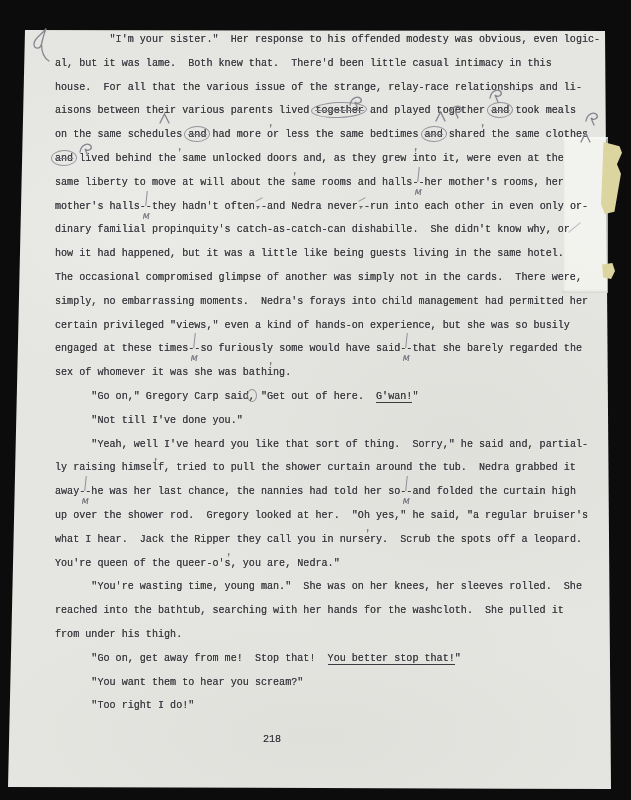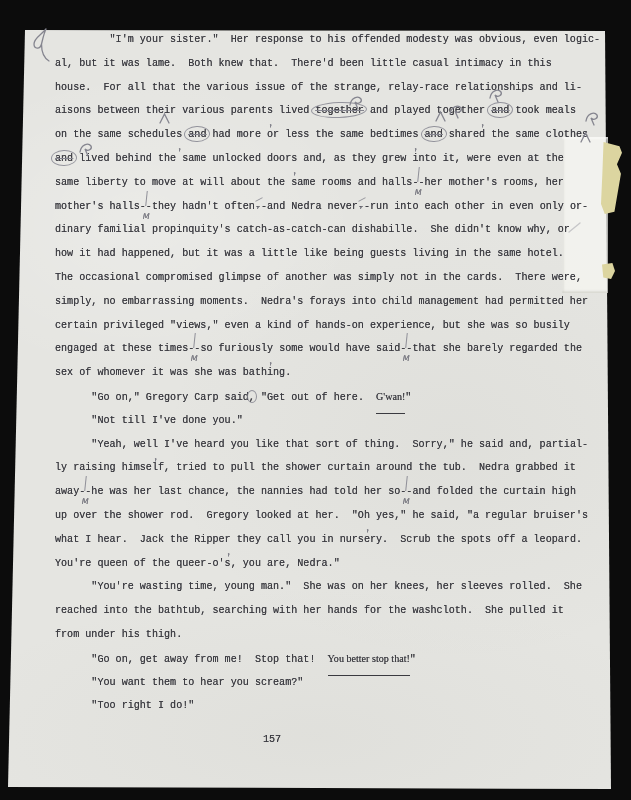--- a/index.html
+++ b/index.html
@@ -47,21 +47,21 @@
   .m-em::after{content:"M";position:absolute;left:0;right:0;top:10px;text-align:center;
     font-size:8px;color:var(--pencil);font-family:"DejaVu Sans",sans-serif;transform:skewX(-10deg);}
   .m-dc{position:relative;display:inline-block;}
   .m-dc::before{content:"";position:absolute;left:0;top:4px;width:8px;
     border-top:1.1px solid var(--pencil);transform:rotate(-28deg);opacity:.8;}
   .m-dc::after{content:"‚";position:absolute;left:1px;top:3px;color:var(--pencil);
     font-size:12px;line-height:1;font-family:"DejaVu Sans",sans-serif;}
   .m-cc{position:relative;}
   .m-cc::before{content:"";position:absolute;left:-2px;top:-2px;width:8px;height:11px;
     border:1px solid var(--pencil);border-radius:50%;opacity:.85;}
-  .m-u{border-bottom:1.2px solid var(--ink);padding-bottom:11px;font-family:Liberation Serif, serif;}
+  .m-u{border-bottom:1.2px solid var(--ink);padding-bottom:0px;}
   
   .annot{position:absolute;pointer-events:none;}
   .annot svg{display:block;overflow:visible;}
   .annot path{fill:none;stroke:var(--pencil);stroke-width:1.3;stroke-linecap:round;}
   .annot.tick path{opacity:.4;}
   
   .tape{
     position:absolute;left:562px;top:137px;width:46px;height:156px;
     background:rgba(250,250,245,.62);
     box-shadow:inset 0 2px 2px rgba(255,255,255,.55), inset 0 -2px 2px rgba(150,150,140,.22),
@@ -83,21 +83,21 @@
 
 <div class="scan">
   <div class="paper"></div>
 
   <div class="tape"></div>
   <div class="tape-fold"></div>
   <div class="tape-fold2"></div>
 
   <div class="text-block" id="text-block"><div class="line">         "I'm your sister."  Her response to his offended modesty was obvious, even logic-</div><div class="line">al, but it was lame.  Both knew that.  There'd been little casual intimacy in this</div><div class="line">house.  For all that the various issue of the strange, relay-race relationships and li-</div><div class="line">aisons between their various parents<span class="m-ins"></span> lived <span class="m-del">together</span> and played together<span class="m-ins"></span> <span class="m-del">and</span> took meals</div><div class="line">on the same schedules<span class="m-ins"></span> <span class="m-del">and</span> had more or less the same bedtimes<span class="m-ins"></span> <span class="m-del">and</span> shared the same clothes</div><div class="line"><span class="m-del">and</span> lived behind the same unlocked doors<span class="m-ins"></span> and, as they grew into it, were even at the</div><div class="line">same liberty to move at will about the same rooms and halls<span class="m-em">--</span>her mother's rooms, her</div><div class="line">mother's halls<span class="m-em">--</span>they hadn't often<span class="m-dc">--</span>and Nedra never<span class="m-dc">--</span>run into each other in even only or-</div><div class="line">dinary familial propinquity's catch-as-catch-can dishabille.  She didn't know why, or</div><div class="line">how it had happened, but it was a little like being guests living in the same hotel.</div><div class="line">The occasional compromised glimpse of another was simply not in the cards.  There were,</div><div class="line">simply, no embarrassing moments.  Nedra's forays into child management had permitted her</div><div class="line">certain privileged "views," even a kind of hands-on experience, but she was so busily</div><div class="line">engaged at these times<span class="m-em">--</span>so furiously<span class="m-ins"></span> some would have said<span class="m-em">--</span>that she barely regarded the</div><div class="line">sex of whomever it was she was bathing.</div><div class="line">      "Go on," Gregory Carp said<span class="m-cc">,</span> "Get out of here.  <span class="m-u">G'wan!</span>"</div><div class="line">      "Not till I've done you."</div><div class="line">      "Yeah, well<span class="m-ins"></span> I've heard you like that sort of thing.  Sorry," he said and, partial-</div><div class="line">ly raising himself, tried to pull the shower curtain around the tub.  Nedra grabbed it</div><div class="line">away<span class="m-em">--</span>he was her last chance, the nannies had told her so<span class="m-em">--</span>and folded the curtain high</div><div class="line">up over the shower rod.  Gregory looked at her.  "Oh<span class="m-ins"></span> yes," he said, "a regular bruiser's</div><div class="line">what I hear.  Jack the Ripper<span class="m-ins"></span> they call you in nursery.  Scrub the spots off a leopard.</div><div class="line">You're queen of the queer-o's, you are, Nedra."</div><div class="line">      "You're wasting time, young man."  She was on her knees, her sleeves rolled.  She</div><div class="line">reached into the bathtub, searching with her hands for the washcloth.  She pulled it</div><div class="line">from under his thigh.</div><div class="line">      "Go on, get away from me!  Stop that!  <span class="m-u">You better stop that!</span>"</div><div class="line">      "You want them to hear you scream?"</div><div class="line">      "Too right I do!"</div></div>
 
-  <div class="page-number">157</div>
+  <div class="page-number">218</div>
 
   <div id="annotations-layer">
       <div class="annot dele" style="left: 31px; top: 27px;">
         <svg width="20" height="36" viewBox="0 0 20 36">
           <path d="M15 2 C9 9 3 11 3 17 C3 22 9 23 10.5 17 C12 11 13 6 15 2 M10.5 17 C10.5 25 13 31 18 34"></path>
         </svg>
       </div>
       <div class="annot curl" style="left: 347px; top: 94px;">
         <svg width="16" height="16" viewBox="0 0 16 16">
           <path d="M3 11 C4 4 11 1 14 5 C15.5 8 11 11 8 8 L11 15"></path>

